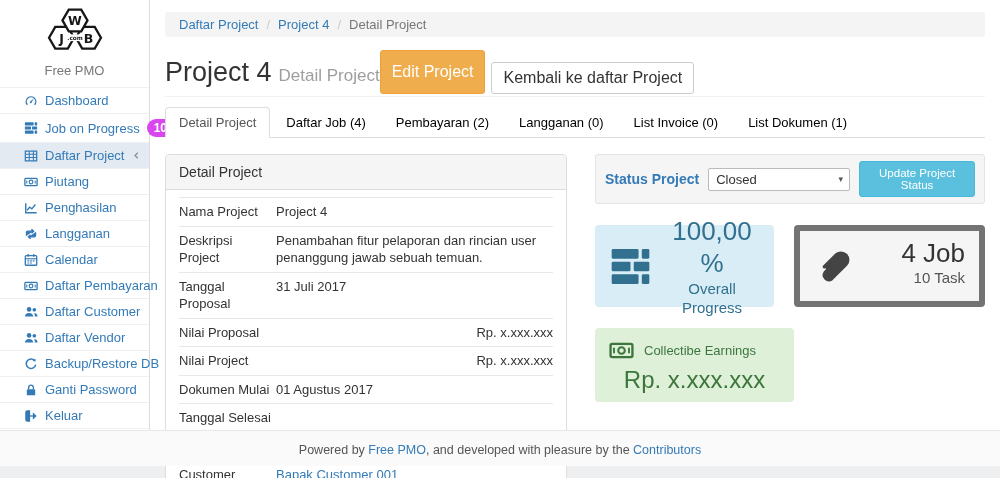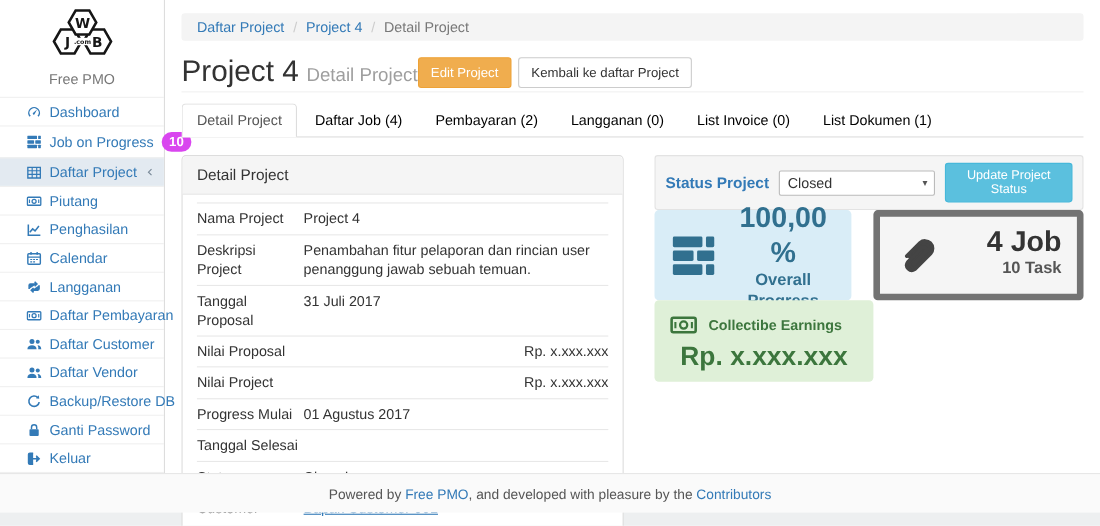--- a/index.html
+++ b/index.html
@@ -42,25 +42,25 @@
   .bc-item + .bc-item::before { content: "/"; color: #ccc; margin: 0 8px; }
   .bc-link { color: #337ab7; cursor: pointer; }
   .page-header {
     display: flex; align-items: center; justify-content: flex-start;
     border-bottom: 1px solid #f1f1f1; padding: 13px 0 2px; margin-bottom: 2px;
   }
   .title { font-size: 27px; color: #333; }
   .subtitle { font-size: 17px; color: #9e9e9e; margin-left: 7px; }
   .btns { display: flex; gap: 6px; }
   .btn {
-    font-size: 12px; padding: 6px 11px; border-radius: 3px;
+    font-size: 16px; padding: 6px 11px; border-radius: 3px;
     border: 1px solid transparent; cursor: pointer; font-family: inherit;
   }
   .btn-warning { background: #f0ad4e; border-color: #eea236; color: #fff; }
-  .btn-default { background: #fff; border-color: #ccc; color: #333; }
+  .btn-default { background: #fff; border-color: #ccc; color: #333; margin-top: 12px; }
 
   .tabs { display: flex; border-bottom: 1px solid #ddd; margin-top: 10px; }
   .tab {
     font-size: 13px; padding: 7px 13px; margin: 0 2px -1px 0;
     color: #000000; cursor: pointer;
     border: 1px solid transparent; border-radius: 4px 4px 0 0;
   }
   .tab.active { color: #555; background: #fff; border-color: #ddd #ddd transparent; cursor: default; }
 
   .content-row { display: flex; gap: 28px; margin-top: 16px; }
@@ -90,21 +90,21 @@
     content: "▾"; position: absolute; right: 7px; top: 50%; transform: translateY(-50%);
     font-size: 9px; color: #555; pointer-events: none;
   }
   .status-select {
     width: 100%; appearance: none; -webkit-appearance: none;
     border: 1px solid #bbb; border-radius: 2px; background: #fff;
     font-size: 13px; padding: 3px 18px 3px 7px; color: #333; font-family: inherit;
   }
   .btn-info { background: #5bc0de; border-color: #46b8da; color: #fff; font-size: 11.5px; padding: 5px 10px; }
 
-  .cards-row { display: flex; gap: 20px; margin-top: 0; font-weight: bold; }
+  .cards-row { display: flex; gap: 20px; margin-top: 21px; }
   .scard { flex: 1; min-width: 0; border-radius: 4px; padding: 13px 14px; display: flex; align-items: center; gap: 12px; height: 82px; }
   .scard.info { background: #d9edf7; color: #31708f; }
   .scard.plain { background: #f5f5f5; color: #3a3a3a; border: 6px solid #737373; align-items: flex-end; }
   .icon-lg { display: inline-flex; flex-shrink: 0; }
   .icon-lg svg { width: 43px; height: 43px; fill: currentColor; }
   .scard.plain .icon-lg svg { width: 40px; height: 40px; color: #444; }
   .card-col { flex: 1; text-align: center; line-height: 1.25; }
   .card-col.right { text-align: right; }
   .card-value { font-size: 26px; }
   .scard.plain .card-value { color: #333; }
@@ -201,39 +201,39 @@
             <span class="s-icon">
               <svg viewBox="0 0 16 16">
                 <path d="M2 2.5v11h12.5" fill="none" stroke="currentColor" stroke-width="1.6"></path>
                 <path d="M3.5 10.5l3-3.5 2.5 2 4-5" fill="none" stroke="currentColor" stroke-width="1.6"></path>
               </svg>
             </span>
             <span class="s-label">Penghasilan</span>
           </div>
           <div class="side-item">
             <span class="s-icon">
-              <svg viewBox="0 0 16 16">
-                <rect x="1.5" y="3" width="13" height="11" rx="1" fill="none" stroke="currentColor" stroke-width="1.5"></rect>
-                <path d="M1.5 6.6h13" stroke="currentColor" stroke-width="1.3"></path>
-                <path d="M4.8 1.2v3M11.2 1.2v3" stroke="currentColor" stroke-width="1.5"></path>
-                <path d="M4 9h2M7 9h2M10 9h2M4 11.5h2M7 11.5h2" stroke="currentColor" stroke-width="1.2"></path>
-              </svg>
-            </span>
-            <span class="s-label">Calendar</span>
-          </div>
-          <div class="side-item">
-            <span class="s-icon">
               <svg viewBox="0 0 16 16" fill="none" stroke="currentColor" stroke-width="1.5">
                 <path d="M2.8 10V6.2c0-.8.6-1.4 1.4-1.4h6.3"></path>
                 <path d="M8.6 2.5L11 4.8 8.6 7.1"></path>
                 <path d="M13.2 6v3.8c0 .8-.6 1.4-1.4 1.4H5.5"></path>
                 <path d="M7.4 8.9L5 11.2l2.4 2.3"></path>
               </svg>
             </span>
             <span class="s-label">Langganan</span>
+          </div>
+          <div class="side-item">
+            <span class="s-icon">
+              <svg viewBox="0 0 16 16">
+                <rect x="1.5" y="3" width="13" height="11" rx="1" fill="none" stroke="currentColor" stroke-width="1.5"></rect>
+                <path d="M1.5 6.6h13" stroke="currentColor" stroke-width="1.3"></path>
+                <path d="M4.8 1.2v3M11.2 1.2v3" stroke="currentColor" stroke-width="1.5"></path>
+                <path d="M4 9h2M7 9h2M10 9h2M4 11.5h2M7 11.5h2" stroke="currentColor" stroke-width="1.2"></path>
+              </svg>
+            </span>
+            <span class="s-label">Calendar</span>
           </div>
           <div class="side-item">
             <span class="s-icon">
               <svg viewBox="0 0 16 16">
                 <rect x="1" y="3.8" width="14" height="8.4" rx="1" fill="none" stroke="currentColor" stroke-width="1.5"></rect>
                 <circle cx="8" cy="8" r="2.1" fill="none" stroke="currentColor" stroke-width="1.3"></circle>
                 <path d="M3.2 6.2v3.6M12.8 6.2v3.6" stroke="currentColor" stroke-width="1.2"></path>
               </svg>
             </span>
             <span class="s-label">Daftar Pembayaran</span>
@@ -336,21 +336,21 @@
               </div>
               <div class="drow">
                 <span class="dlabel">Nilai Proposal</span>
                 <span class="dvalue right">Rp. x.xxx.xxx</span>
               </div>
               <div class="drow">
                 <span class="dlabel">Nilai Project</span>
                 <span class="dvalue right">Rp. x.xxx.xxx</span>
               </div>
               <div class="drow">
-                <span class="dlabel">Progress Mulai</span>
+                <span class="dlabel">Dokumen Mulai</span>
                 <span class="dvalue">01 Agustus 2017</span>
               </div>
               <div class="drow">
                 <span class="dlabel">Tanggal Selesai</span>
               </div>
               <div class="drow">
                 <span class="dlabel">Status</span>
                 <span class="dvalue">Closed</span>
               </div>
               <div class="drow">

